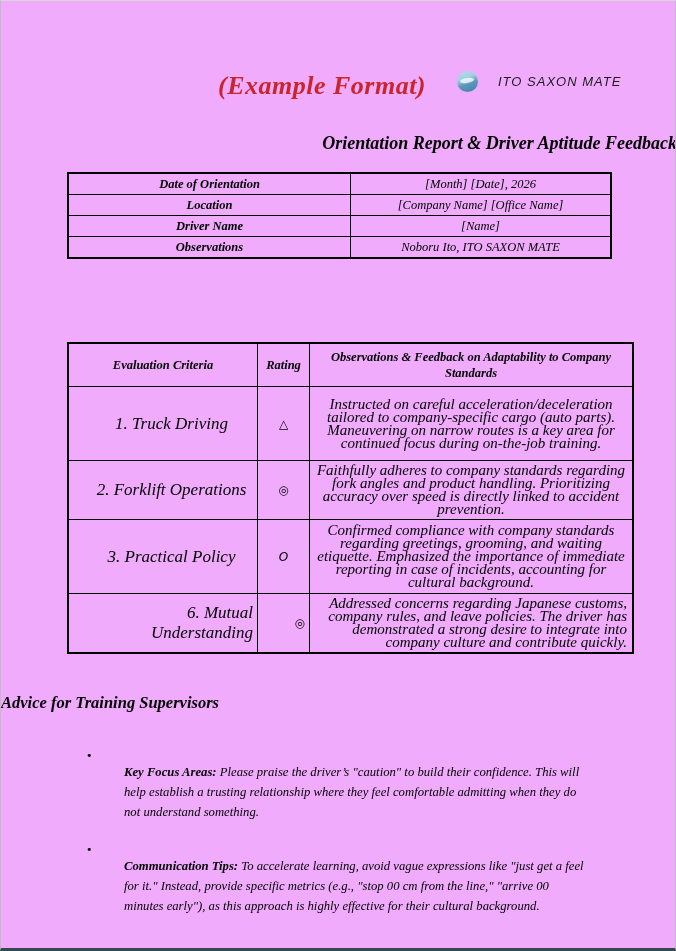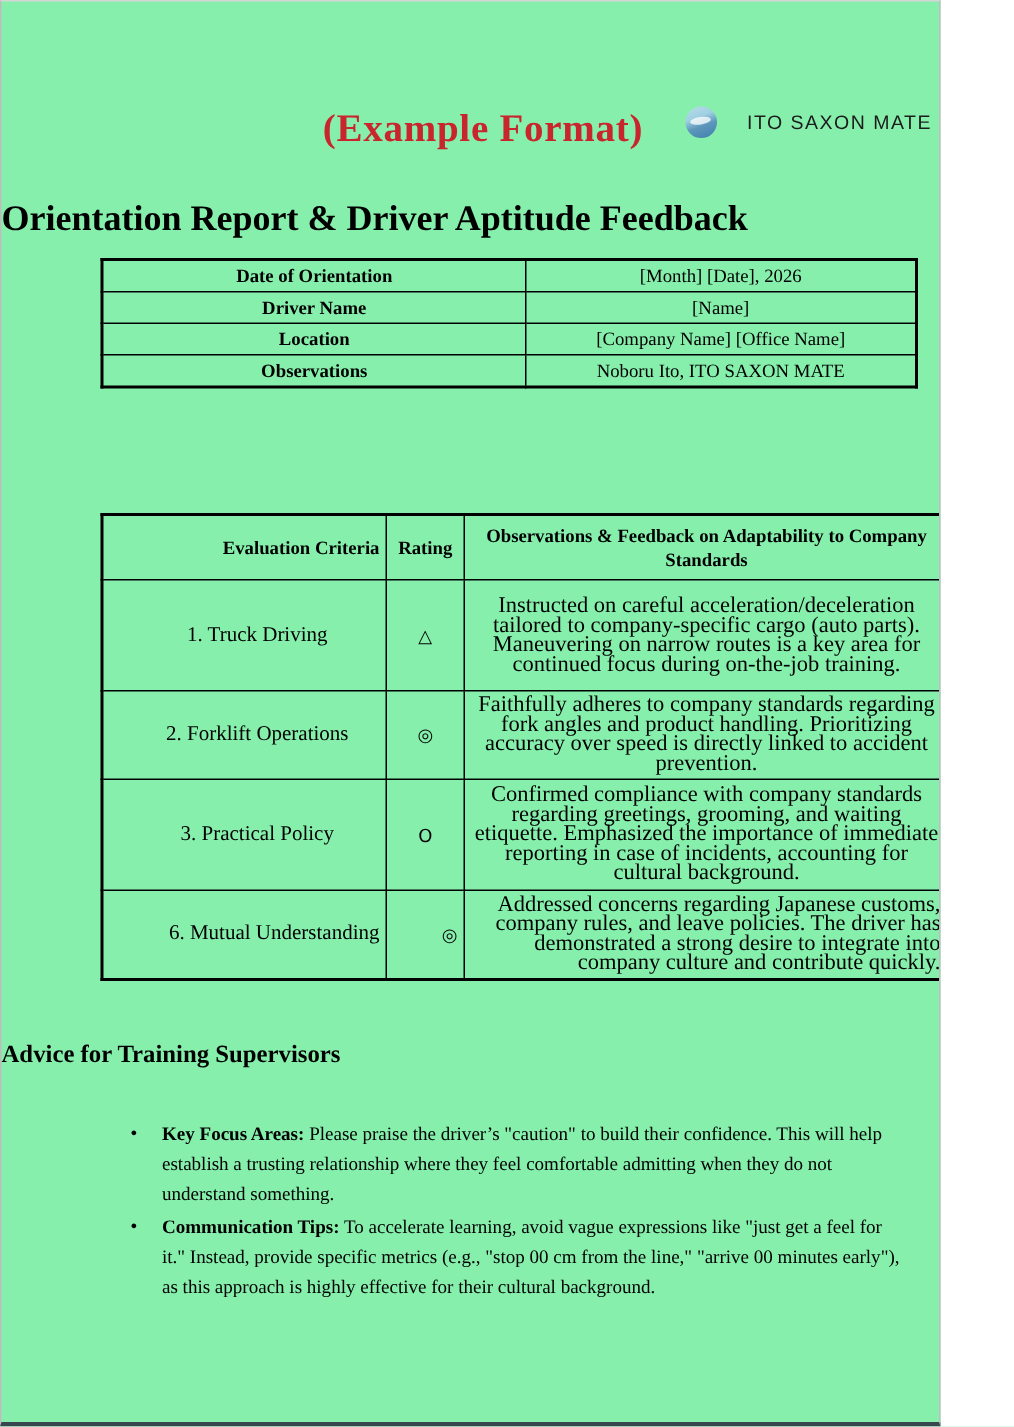--- a/index.html
+++ b/index.html
@@ -1,27 +1,28 @@
 <!DOCTYPE html>
 <html><head>
 <meta charset="utf-8">
 <style>
   html,body { margin:0; padding:0; background:#ffffff; }
   .page {
     position:relative;
-    width:627px; height:951px;
-    background:#86efac;
+    width:676px; height:951px;
+    background:#f0abfc;
     box-sizing:border-box;
     border-left:1px solid #bdbdbd;
     border-right:1px solid #bdbdbd;
     border-top:1px solid #d6d6d6;
     border-bottom:3px solid #37474F;
     font-family:"Liberation Serif","DejaVu Serif",serif;
     color:#000;
     overflow:hidden;
+    font-style:italic;
   }
 
   
   .watermark {
     position:absolute; top:70px; left:0; width:642px;
     text-align:center;
     font-size:26px; font-weight:bold;
     color:#C9252D;
     letter-spacing:0.5px;
   }
@@ -42,22 +43,22 @@
     transform:rotate(-8deg);
   }
   .logo-text {
     font-family:"Liberation Sans","DejaVu Sans",sans-serif;
     font-size:13px; letter-spacing:1px; color:#1c1c1c; font-weight:500;
     white-space:nowrap;
   }
 
   .doc-title {
     position:absolute; top:132px; left:0; width:676px;
-    text-align:left;
-    font-size:24px; font-weight:bold;
+    text-align:right;
+    font-size:18px; font-weight:bold;
   }
 
   
   table { border-collapse:collapse; table-layout:fixed; }
   .info-table {
     position:absolute; top:171px; left:66px;
     width:545px;
     border:2px solid #000;
   }
   .info-table td {
@@ -74,45 +75,45 @@
     position:absolute; top:341px; left:66px;
     width:545px;
     border:2px solid #000;
   }
   .eval-table th, .eval-table td {
     border:1px solid #000;
     vertical-align:middle; text-align:center;
     padding:1px 4px;
   }
   .eval-table th { font-size:12.5px; font-weight:bold; height:40px; line-height:1.3; }
-  .eval-table .col-criteria { width:180px;text-align:right; }
+  .eval-table .col-criteria { width:180px; }
   .eval-table .col-rating  { width:43px; }
   .eval-table .col-obs     { width:314px; }
-  .eval-table td.criteria { font-size:14px;padding-left:21px; }
+  .eval-table td.criteria { font-size:17px;padding-left:21px; }
   .eval-table td.rating   { font-family:"DejaVu Sans",sans-serif; font-size:12px; }
   .eval-table td.obs      { font-size:15px; line-height:13px; padding:3px 5px; }
   .eval-table tr.r1 td { height:67px; }
   .eval-table tr.r2 td { height:50px; }
   .eval-table tr.r3 td { height:67px; }
   .eval-table tr.r4 td { height:51px;text-align:right; }
 
   
   .advice-heading {
     position:absolute; top:692px; left:0; width:676px;
     text-align:left;
     font-size:16.5px; font-weight:bold;
   }
   .bullets {
     position:absolute; top:745px; left:85px; width:515px;
     font-size:12.7px; line-height:20px;
   }
   .bullet { display:flex; }
   .bullet + .bullet { margin-top:2px; }
   .bullet .dot { flex:0 0 22px; font-family:"DejaVu Sans",sans-serif; font-size:11px; line-height:20px; }
-  .bullet p { margin:0; }
+  .bullet p { margin:16px; }
   .bullet .lead { font-weight:bold; }
 </style>
 </head>
 <body>
 
 <div class="page">
 
   <div class="watermark">(Example Format)</div>
 
   <div class="logo-group">
@@ -122,26 +123,26 @@
 
   <div class="doc-title">Orientation Report &amp; Driver Aptitude Feedback</div>
 
   <table class="info-table">
     <tbody>
       <tr>
         <td class="label">Date of Orientation</td>
         <td>[Month] [Date], 2026</td>
       </tr>
       <tr>
+        <td class="label">Location</td>
+        <td>[Company Name] [Office Name]</td>
+      </tr>
+      <tr>
         <td class="label">Driver Name</td>
         <td>[Name]</td>
-      </tr>
-      <tr>
-        <td class="label">Location</td>
-        <td>[Company Name] [Office Name]</td>
       </tr>
       <tr>
         <td class="label">Observations</td>
         <td>Noboru Ito, ITO SAXON MATE</td>
       </tr>
     </tbody>
   </table>
 
   <table class="eval-table">
     <thead>

